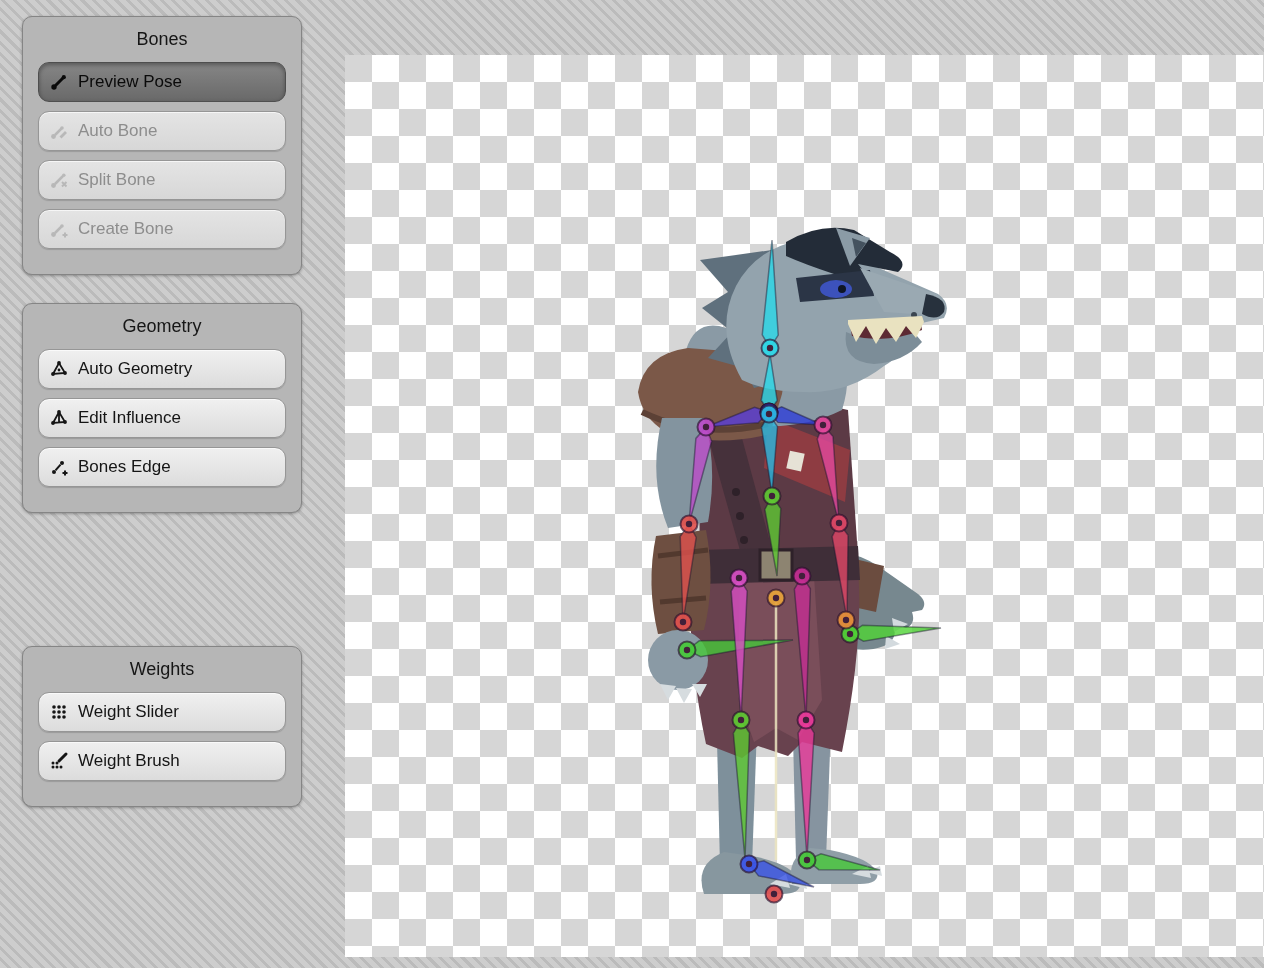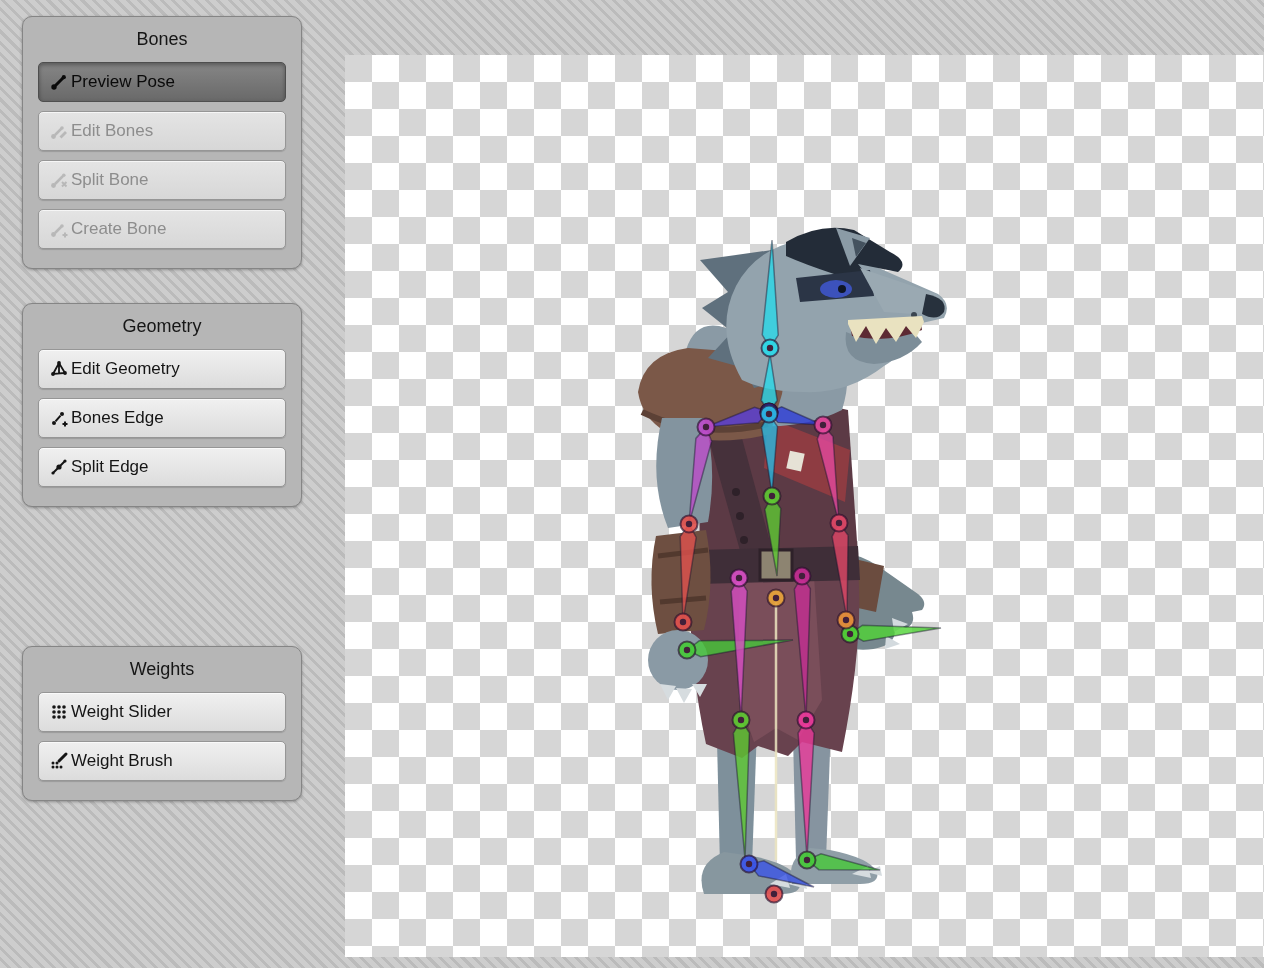--- a/index.html
+++ b/index.html
@@ -17,29 +17,29 @@
     position:absolute;left:345px;top:55px;width:919px;height:902px;
     background:conic-gradient(#ffffff 90deg,#d6d6d6 0 180deg,#ffffff 0 270deg,#d6d6d6 0);
     background-size:54px 54px;
   }
   .canvas svg{position:absolute;left:0;top:0;width:100%;height:100%;}
   
   .panel{
     position:absolute;left:22px;width:280px;
     background:#b6b6b6;border:1px solid #858585;border-radius:10px;
     box-shadow:0 1px 3px rgba(0,0,0,.3);
-    padding-bottom:10px;box-sizing:border-box;
+    padding-bottom:16px;box-sizing:border-box;
   }
   .panel-title{
     text-align:center;font-size:18px;color:#161616;padding:12px 0 12px;
   }
   .btn{
-    margin:0 15px 9px;height:38px;border:1px solid #969696;border-radius:5px;
+    margin:0 15px 9px;height:38px;border:1px solid #969696;border-radius:11px;
     background:linear-gradient(#f0f0f0,#dcdcdc);
-    display:flex;align-items:center;gap:2px;padding:0 10px;
+    display:flex;align-items:center;gap:9px;padding:0 10px;
     font-size:17px;color:#151515;cursor:pointer;
     box-shadow:inset 0 1px 0 rgba(255,255,255,.65), 0 1px 1px rgba(0,0,0,.15);
   }
   .btn .ic{width:20px;height:20px;display:flex;flex:0 0 20px;}
   .btn svg{width:20px;height:20px;}
   .btn.active{
     background:linear-gradient(#868686,#696969);
     border-color:#4e4e4e;color:#0a0a0a;
     box-shadow:inset 0 2px 4px rgba(0,0,0,.35);
   }
@@ -197,21 +197,21 @@
     </div>
     <div class="btn disabled">
       <span class="ic">
         <svg viewBox="0 0 20 20">
             <circle cx="4.5" cy="15.5" r="2.4" fill="currentColor"></circle>
             <path d="M6.5 13.5 L12 8" stroke="currentColor" stroke-width="2.6" stroke-linecap="round" fill="none"></path>
             <circle cx="13" cy="7" r="1.8" fill="currentColor"></circle>
             <path d="M12.5 17.5 L18 12 L16 10 L10.5 15.5 Z" fill="currentColor"></path>
           </svg>
       </span>
-      <span class="lbl">Edit Bones</span>
+      <span class="lbl">Auto Bone</span>
     </div>
     <div class="btn disabled">
       <span class="ic">
         <svg viewBox="0 0 20 20">
             <circle cx="4.5" cy="15.5" r="2.4" fill="currentColor"></circle>
             <path d="M6.5 13.5 L13.5 6.5" stroke="currentColor" stroke-width="2.6" stroke-linecap="round" fill="none"></path>
             <circle cx="14.8" cy="5.2" r="1.8" fill="currentColor"></circle>
             <path d="M13 12 L17.5 16.5 M17.5 12 L13 16.5" stroke="currentColor" stroke-width="2" fill="none"></path>
           </svg>
       </span>
@@ -228,49 +228,50 @@
       </span>
       <span class="lbl">Create Bone</span>
     </div>
   </div>
 
   <div class="panel" style="top:303px">
     <div class="panel-title">Geometry</div>
     <div class="btn">
       <span class="ic">
         <svg viewBox="0 0 20 20">
+            <path d="M4 15 L10 4 L16 14 Z" fill="none" stroke="currentColor" stroke-width="1.8"></path>
+            <circle cx="4" cy="15" r="1.9" fill="currentColor"></circle>
+            <circle cx="10" cy="4" r="1.9" fill="currentColor"></circle>
+            <circle cx="16" cy="14" r="1.9" fill="currentColor"></circle>
+            <circle cx="10" cy="11" r="1.4" fill="currentColor"></circle>
+          </svg>
+      </span>
+      <span class="lbl">Auto Geometry</span>
+    </div>
+    <div class="btn">
+      <span class="ic">
+        <svg viewBox="0 0 20 20">
             <path d="M4 15 L10 4 L16 14 Z M10 4 L10 15" fill="none" stroke="currentColor" stroke-width="1.8"></path>
             <circle cx="4" cy="15" r="1.9" fill="currentColor"></circle>
             <circle cx="10" cy="4" r="1.9" fill="currentColor"></circle>
             <circle cx="16" cy="14" r="1.9" fill="currentColor"></circle>
           </svg>
       </span>
-      <span class="lbl">Edit Geometry</span>
+      <span class="lbl">Edit Influence</span>
     </div>
     <div class="btn">
       <span class="ic">
         <svg viewBox="0 0 20 20">
             <circle cx="5" cy="15" r="2" fill="currentColor"></circle>
             <circle cx="13" cy="6" r="2" fill="currentColor"></circle>
             <path d="M6.5 13.3 L11.5 7.6" stroke="currentColor" stroke-width="2" fill="none"></path>
             <path d="M13.5 16 h5 M16 13.5 v5" stroke="currentColor" stroke-width="2" fill="none"></path>
           </svg>
       </span>
       <span class="lbl">Bones Edge</span>
-    </div>
-    <div class="btn">
-      <span class="ic">
-        <svg viewBox="0 0 20 20">
-            <path d="M4 16 L16 4" stroke="currentColor" stroke-width="2" fill="none"></path>
-            <circle cx="10" cy="10" r="2.6" fill="currentColor"></circle>
-            <circle cx="4" cy="16" r="1.6" fill="currentColor"></circle>
-            <circle cx="16" cy="4" r="1.6" fill="currentColor"></circle>
-          </svg>
-      </span>
-      <span class="lbl">Split Edge</span>
     </div>
   </div>
 
   <div class="panel" style="top:646px">
     <div class="panel-title">Weights</div>
     <div class="btn">
       <span class="ic">
         <svg viewBox="0 0 20 20">
             <circle cx="5" cy="5" r="1.8" fill="currentColor"></circle>
             <circle cx="10" cy="5" r="1.8" fill="currentColor"></circle>

